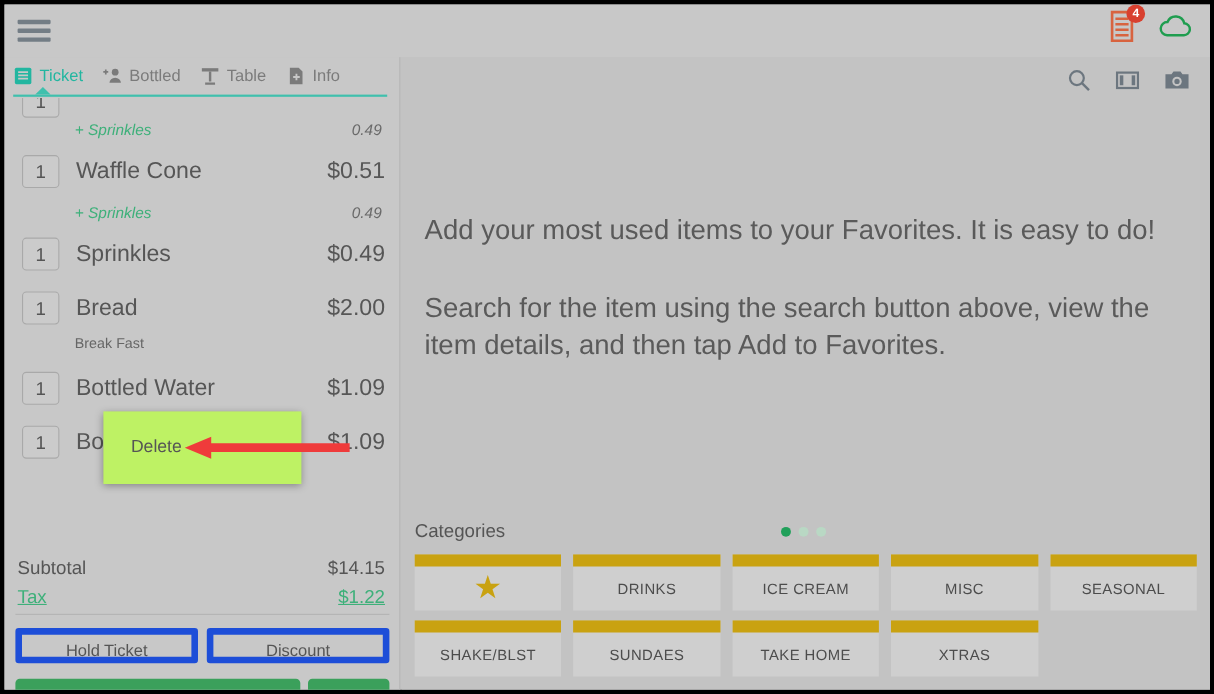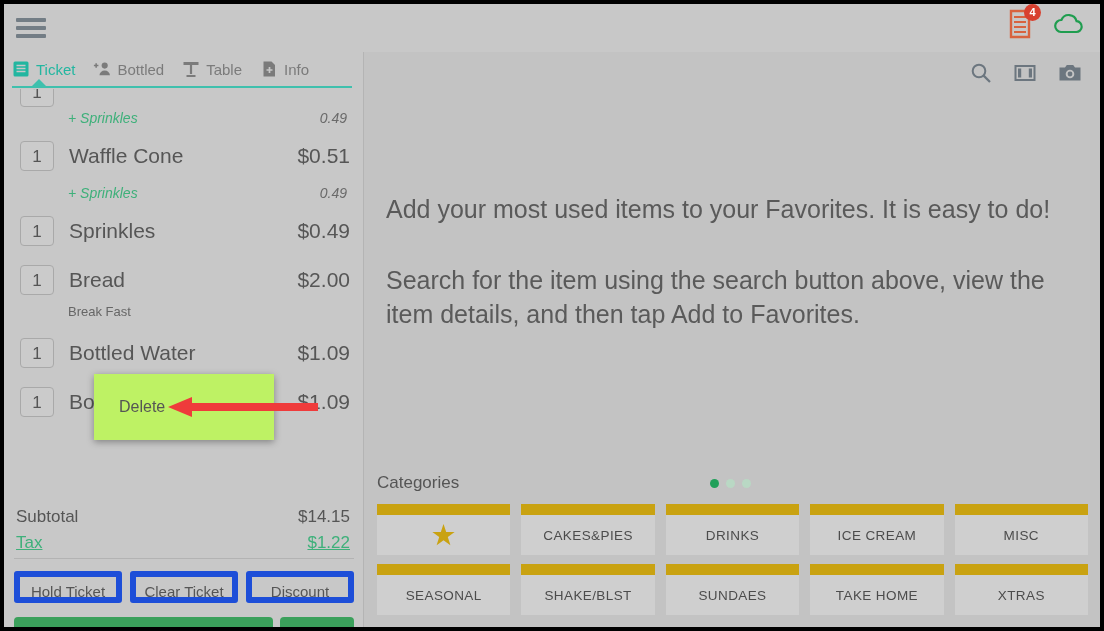--- a/index.html
+++ b/index.html
@@ -531,21 +531,20 @@
       </div>
       <div class="total-line tax">
         <span>Tax</span>
         <span>$1.22</span>
       </div>
       <div id="totals-rule"></div>
     </div>
 
     <div id="action-buttons">
       <div class="action-btn">Hold Ticket</div>
-      <div class="action-btn">Clear Ticket</div>
       <div class="action-btn">Discount</div>
     </div>
 
     <div id="pay-row">
       <div id="pay-button">
         <span id="pay-label">Pay</span>
         <span id="pay-currency">$</span>
         <span id="pay-amount">15.37</span>
       </div>
       <div id="cash-button">Cash</div>
@@ -590,21 +589,20 @@
           <span class="dot active"></span>
           <span class="dot"></span>
           <span class="dot"></span>
         </div>
       </div>
 
       <div id="category-grid">
         <div class="cat-tile">
           <span class="star-glyph">★</span>
         </div>
-        <div class="cat-tile">CAKES&amp;PIES</div>
         <div class="cat-tile">DRINKS</div>
         <div class="cat-tile">ICE CREAM</div>
         <div class="cat-tile">MISC</div>
         <div class="cat-tile">SEASONAL</div>
         <div class="cat-tile">SHAKE/BLST</div>
         <div class="cat-tile">SUNDAES</div>
         <div class="cat-tile">TAKE HOME</div>
         <div class="cat-tile">XTRAS</div>
       </div>
     </div>

